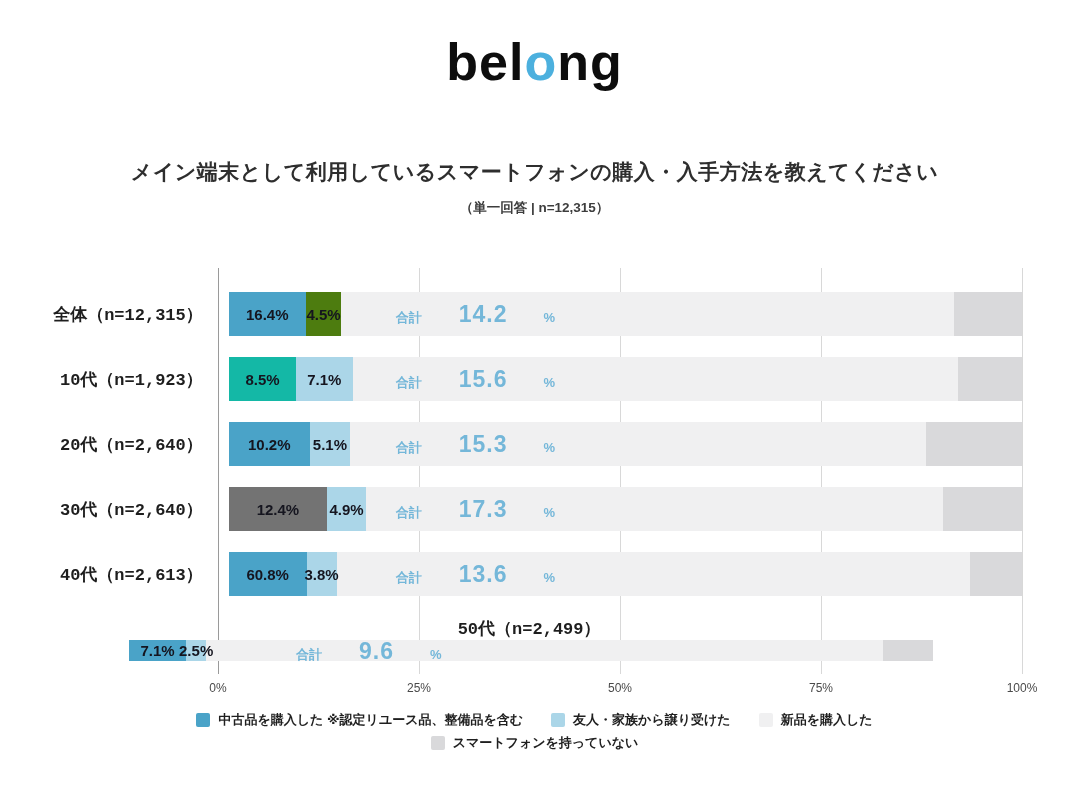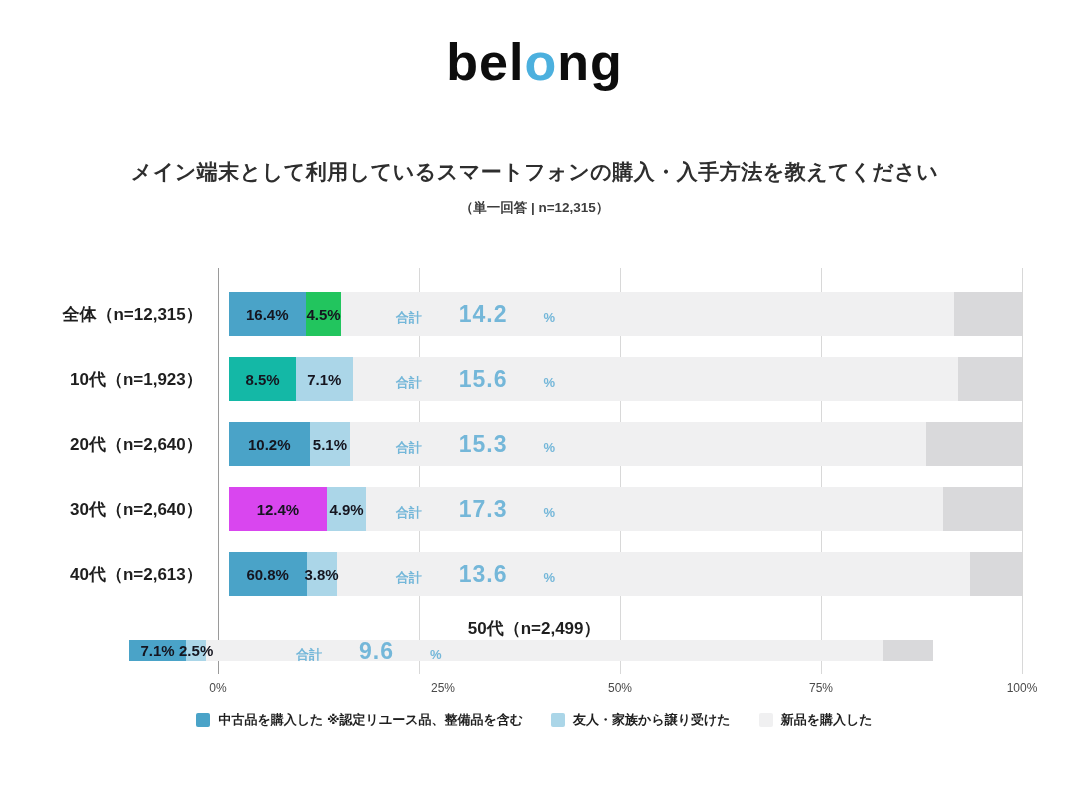--- a/index.html
+++ b/index.html
@@ -19,21 +19,21 @@
 
   
   .chart{position:absolute;left:40px;top:268px;width:982px;height:406px;padding-top:24px;box-sizing:border-box;}
   .gridlines{position:absolute;left:178px;top:0;width:804px;height:406px;z-index:0;}
   .gridline{position:absolute;top:0;bottom:0;width:1px;background:#d8d8d8;}
   .gridline.zero{background:#9a9a9a;}
   .rows{position:relative;z-index:1;}
   .row{display:flex;align-items:center;height:44px;margin-bottom:21px;}
   .row:last-child{margin-bottom:0;flex-direction:column;}
   .row-label{width:165px;padding-right:26px;text-align:right;font-size:17px;font-weight:bold;
-             color:#1e1e1e;white-space:nowrap;}
+             color:#1e1e1e;white-space:nowrap;font-family:Liberation Mono, monospace;}
   .track{position:relative;width:804px;height:44px;}
   .bar{display:flex;width:100%;height:100%;}
   .seg{position:relative;height:100%;display:flex;align-items:center;justify-content:center;}
   .seg-label{position:relative;z-index:3;font-size:15px;font-weight:bold;color:#15151f;white-space:nowrap;}
   .total{position:absolute;left:167px;top:50%;transform:translateY(-50%);z-index:2;
          display:flex;align-items:baseline;white-space:nowrap;color:#74b7d9;font-weight:bold;gap:36px;}
   .t-pre{font-size:13px;margin-right:1px;}
   .t-val{font-size:23px;letter-spacing:1px;}
   .t-pct{font-size:13px;}
 
@@ -67,21 +67,21 @@
         <div class="gridline" style="left: 100%;"></div>
       </div>
     <div class="rows">
   <div class="row">
     <div class="row-label">全体（n=12,315）</div>
     <div class="track">
       <div class="bar">
         <div class="seg" style="width: 9.7%; background: rgb(74, 163, 200);">
           <span class="seg-label">16.4%</span>
         </div>
-        <div class="seg" style="width: 4.5%; background: #22c55e;">
+        <div class="seg" style="width: 4.5%; background: #4d7c0f;">
           <span class="seg-label">4.5%</span>
         </div>
         <div class="seg" style="width: 77.2%; background: rgb(240, 240, 241);"></div>
         <div class="seg" style="width: 8.6%; background: rgb(217, 217, 219);"></div>
       </div>
       <div class="total" style="color: rgb(116, 183, 217);">
         <span class="t-pre">合計</span>
               <span class="t-val">14.2</span>
               <span class="t-pct">%</span>
       </div>
@@ -127,21 +127,21 @@
               <span class="t-val">15.3</span>
               <span class="t-pct">%</span>
       </div>
     </div>
   </div>
 
   <div class="row">
     <div class="row-label">30代（n=2,640）</div>
     <div class="track">
       <div class="bar">
-        <div class="seg" style="width: 12.4%; background: #d946ef;">
+        <div class="seg" style="width: 12.4%; background: #737373;">
           <span class="seg-label">12.4%</span>
         </div>
         <div class="seg" style="width: 4.9%; background: rgb(171, 214, 232);">
           <span class="seg-label">4.9%</span>
         </div>
         <div class="seg" style="width: 72.7%; background: rgb(240, 240, 241);"></div>
         <div class="seg" style="width: 10%; background: rgb(217, 217, 219);"></div>
       </div>
       <div class="total" style="color: rgb(116, 183, 217);">
         <span class="t-pre">合計</span>
@@ -190,36 +190,42 @@
               <span class="t-val">9.6</span>
               <span class="t-pct">%</span>
       </div>
     </div>
   </div>
 </div>
   </div>
 
   <div class="x-axis">
       <span class="tick" style="left: 0%;">0%</span>
-      <span class="tick" style="left: 25%; margin-left: 24px;">25%</span>
+      <span class="tick" style="left: 25%;">25%</span>
       <span class="tick" style="left: 50%;">50%</span>
       <span class="tick" style="left: 75%;">75%</span>
       <span class="tick" style="left: 100%;">100%</span>
     </div>
 
   <div class="legend">
     <div class="legend-row">
       <div class="legend-item">
         <span class="swatch" style="background: rgb(74, 163, 200);"></span>
         <span class="legend-label">中古品を購入した ※認定リユース品、整備品を含む</span>
       </div>
       <div class="legend-item">
         <span class="swatch" style="background: rgb(171, 214, 232);"></span>
         <span class="legend-label">友人・家族から譲り受けた</span>
       </div>
       <div class="legend-item">
         <span class="swatch" style="background: rgb(240, 240, 241);"></span>
         <span class="legend-label">新品を購入した</span>
       </div>
     </div>
+    <div class="legend-row">
+      <div class="legend-item">
+        <span class="swatch" style="background: rgb(217, 217, 219);"></span>
+        <span class="legend-label">スマートフォンを持っていない</span>
+      </div>
+    </div>
   </div>
 
 </div>
 
 </body></html>

